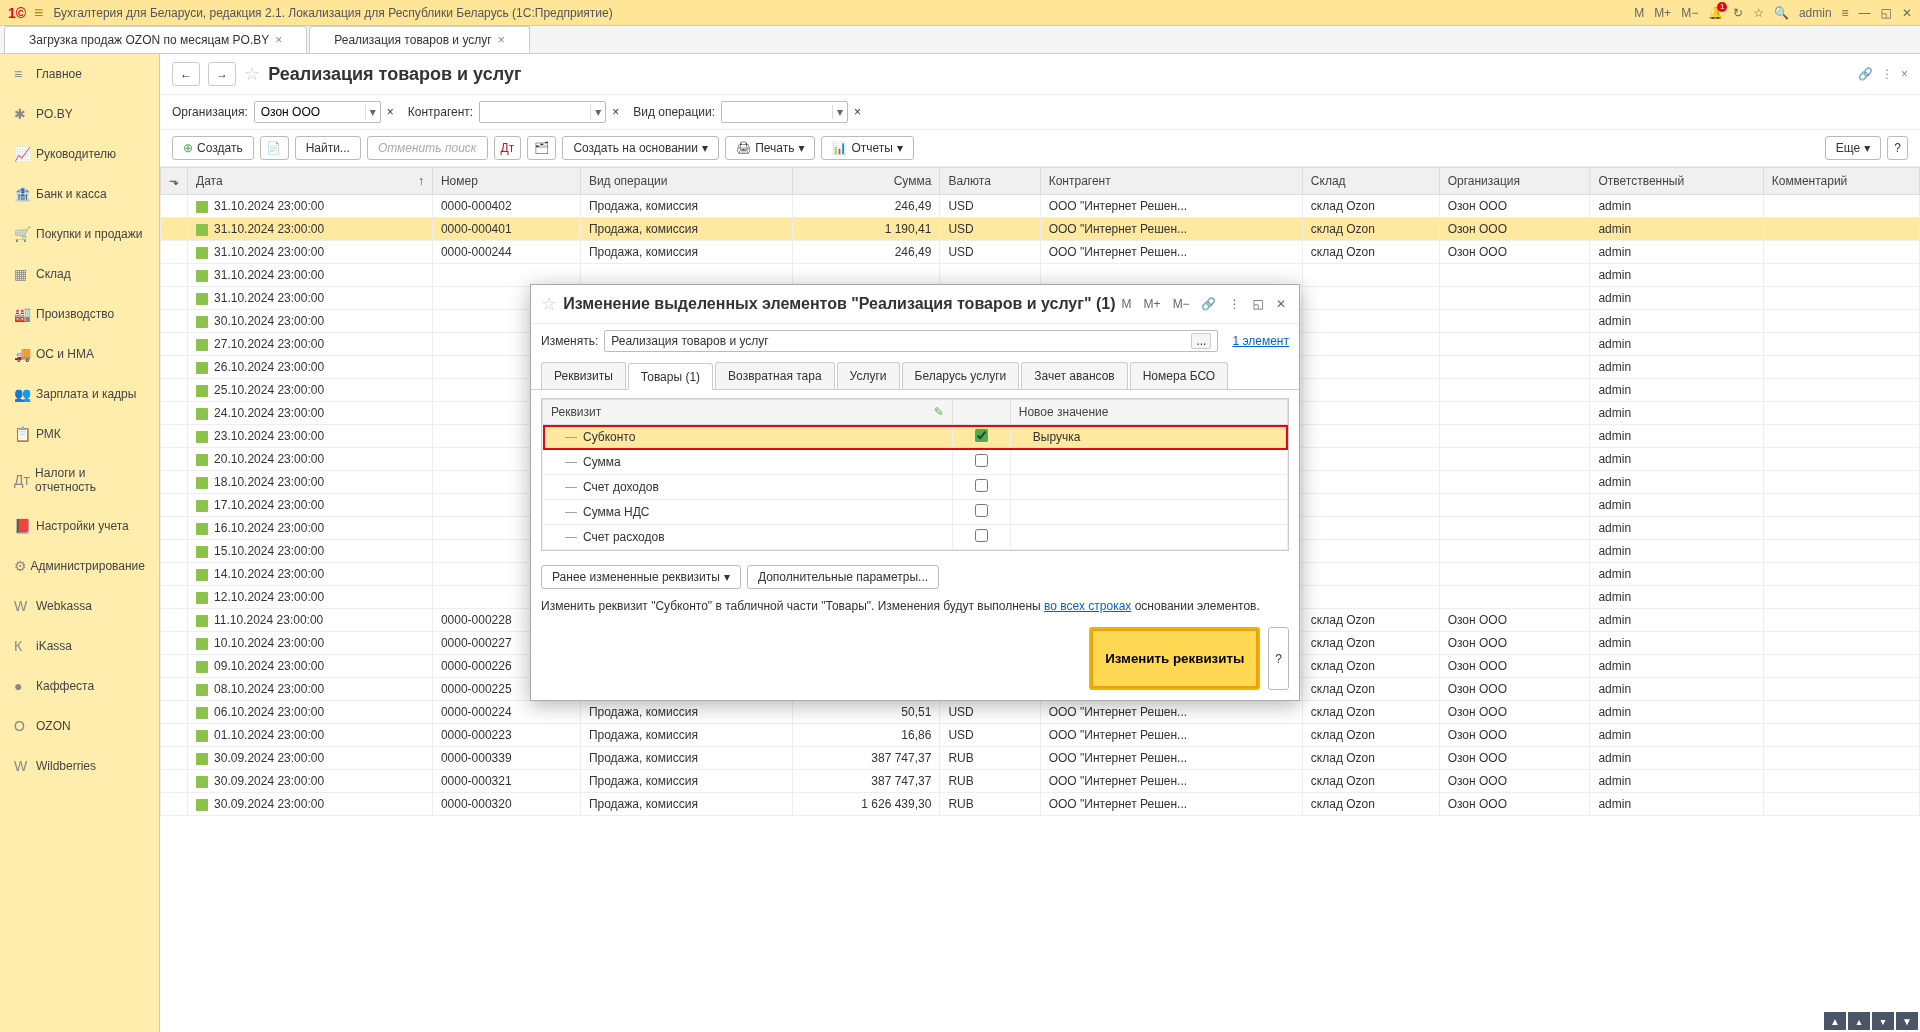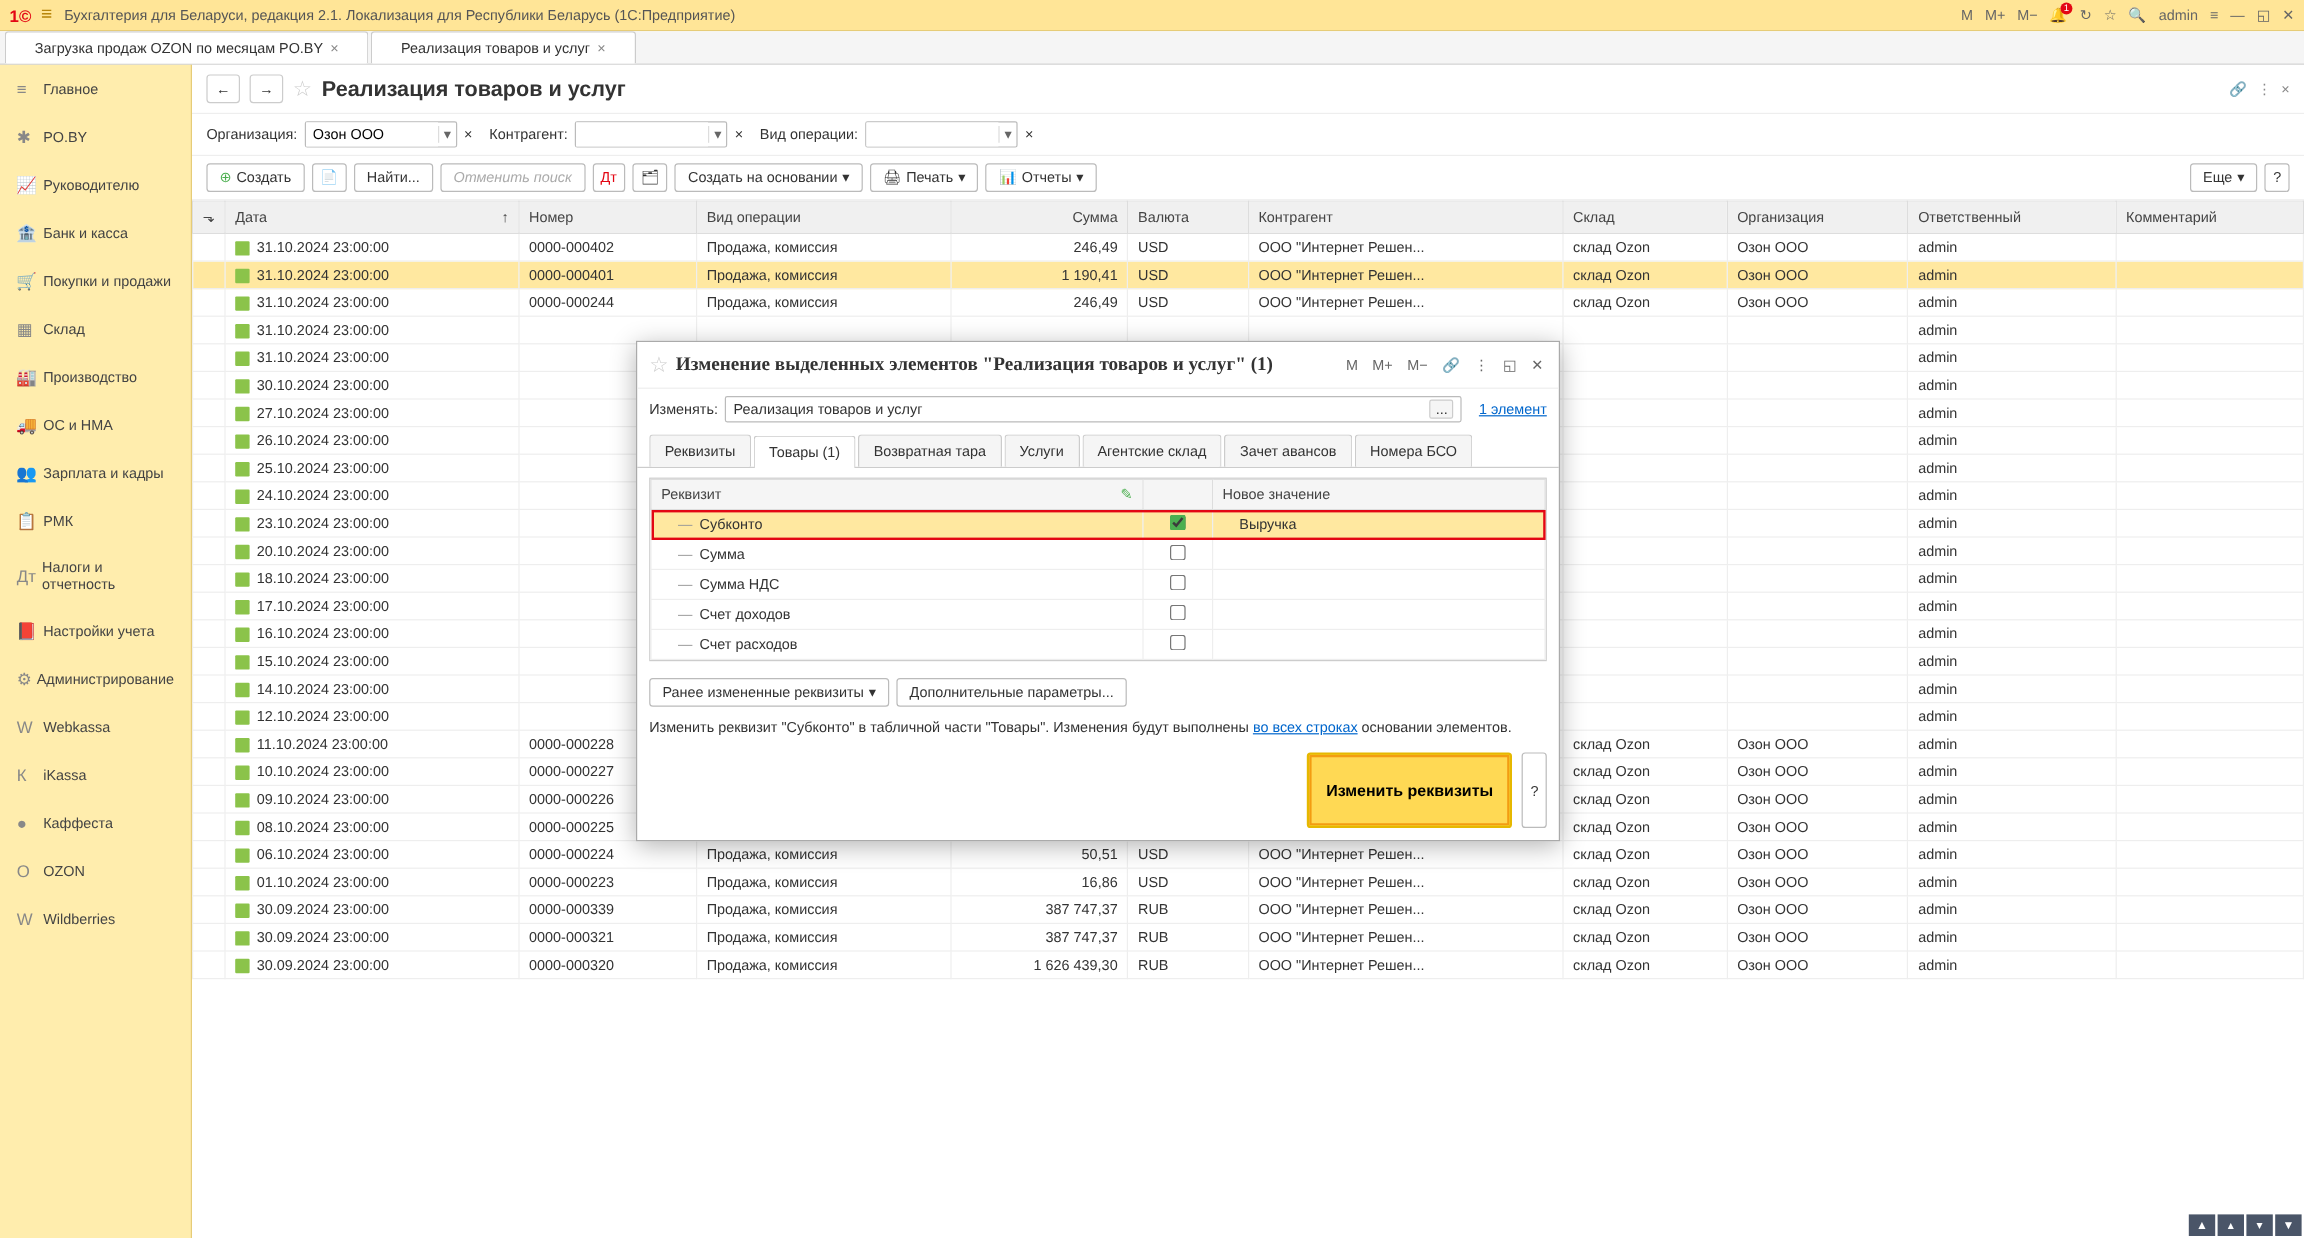--- a/index.html
+++ b/index.html
@@ -56,21 +56,21 @@
 table { width: 100%; border-collapse: collapse; font-size: 12px; }
 thead th { background: #f0f0f0; border: 1px solid #ddd; padding: 6px 8px; text-align: left; font-weight: normal; color:#444; position:sticky; top:0; }
 tbody td { border: 1px solid #eee; padding: 4px 8px; white-space:nowrap; }
 tbody tr.selected { background: #ffe8a0; }
 .doc-icon { width:12px; height:12px; display:inline-block; background:#8bc34a; margin-right:6px; border-radius:1px; vertical-align:middle; }
 .col-num { text-align: right; }
 
 
 .dialog { position: absolute; left: 370px; top: 230px; width: 770px; background: #fff; border: 1px solid #aaa; box-shadow: 0 4px 20px rgba(0,0,0,0.3); z-index: 100; }
 .dialog-header { display:flex; align-items:center; padding: 8px 10px; border-bottom:1px solid #eee; }
-.dialog-title { font-size: 16px; font-weight: bold; flex:1;font-family:Liberation Serif, serif; }
+.dialog-title { font-size: 16px; font-weight: bold; flex:1; }
 .dialog-header .controls { display:flex; gap:6px; color:#666; font-size:12px; }
 .dialog-header .controls span { cursor:pointer; padding:0 3px; }
 
 .dialog-row { padding: 6px 10px; display:flex; align-items:center; gap:6px; }
 .dialog-row label { color:#333; }
 .dialog-input { flex:1; border:1px solid #bbb; height:22px; padding:0 6px; display:flex; align-items:center; border-radius:2px; }
 .dialog-input .ellipsis-btn { margin-left:auto; border:1px solid #ccc; padding:0 4px; background:#f5f5f5; border-radius:2px; cursor:pointer; }
 .dialog-link { color: #0066cc; text-decoration: underline; cursor:pointer; margin-left:8px; }
 
 .dialog-tabs { display:flex; border-bottom:1px solid #ccc; padding: 0 10px; margin-top: 4px; }
@@ -653,21 +653,21 @@
           <span>Реализация товаров и услуг</span>
           <span class="ellipsis-btn">...</span>
         </div>
         <span class="dialog-link">1 элемент</span>
       </div>
       <div class="dialog-tabs" id="dialog-tabs">
           <div class="dialog-tab">Реквизиты</div>
           <div class="dialog-tab active">Товары (1)</div>
           <div class="dialog-tab">Возвратная тара</div>
           <div class="dialog-tab">Услуги</div>
-          <div class="dialog-tab">Агентские склад</div>
+          <div class="dialog-tab">Беларусь услуги</div>
           <div class="dialog-tab">Зачет авансов</div>
           <div class="dialog-tab">Номера БСО</div>
         </div>
       <div class="dialog-table">
         <table>
           <thead>
             <tr>
               <th style="width:55%"><span>Реквизит</span><span class="pencil">✎</span></th>
               <th style="width:4%"></th>
               <th>Новое значение</th>
@@ -678,26 +678,26 @@
     <td><span class="minus">—</span>Субконто</td>
     <td style="text-align:center"><input type="checkbox" checked="" style=""></td>
     <td>Выручка</td>
               </tr>
               <tr>
     <td><span class="minus">—</span>Сумма</td>
     <td style="text-align:center"><input type="checkbox" style=""></td>
     <td></td>
               </tr>
               <tr>
-    <td><span class="minus">—</span>Сумма НДС</td>
+    <td><span class="minus">—</span>Счет доходов</td>
     <td style="text-align:center"><input type="checkbox" style=""></td>
     <td></td>
               </tr>
               <tr>
-    <td><span class="minus">—</span>Счет доходов</td>
+    <td><span class="minus">—</span>Сумма НДС</td>
     <td style="text-align:center"><input type="checkbox" style=""></td>
     <td></td>
               </tr>
               <tr>
     <td><span class="minus">—</span>Счет расходов</td>
     <td style="text-align:center"><input type="checkbox" style=""></td>
     <td></td>
               </tr>
             </tbody>
         </table>

